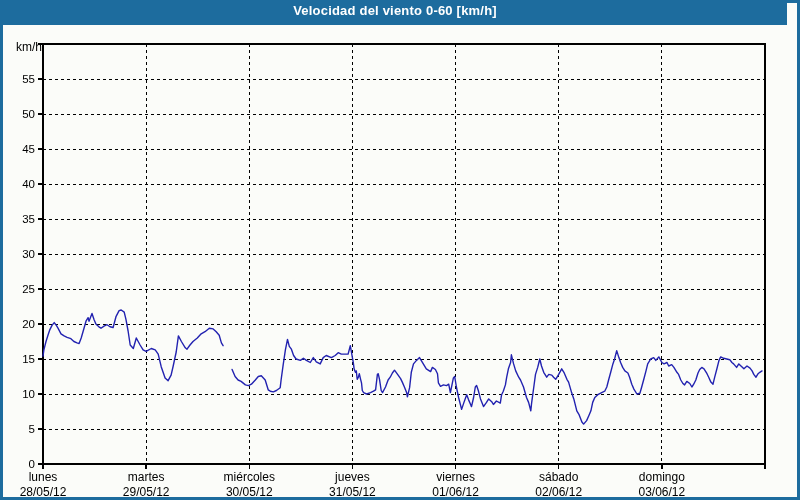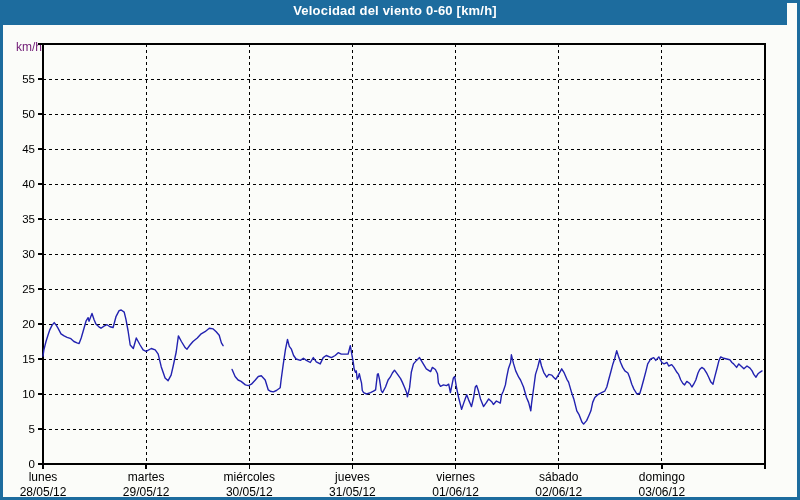--- a/index.html
+++ b/index.html
@@ -8,21 +8,21 @@
     position:relative;width:800px;height:500px;box-sizing:border-box;
     border:3px solid #1d6c9e;background:#fbfcf9;overflow:hidden;
   }
   .titlebar{
     position:absolute;top:0;left:0;right:10px;height:22px;
     background:#1d6c9e;color:#ffffff;
     display:flex;justify-content:center;
     font-size:13px;font-weight:bold;letter-spacing:.2px;
   }
   .unit-label{
-    position:absolute;left:13px;top:37px;font-size:12px;color:#701a75;
+    position:absolute;left:13px;top:37px;font-size:12px;color:#000000;
   }
   svg.chart{position:absolute;left:0;top:0;width:800px;height:500px;}
 </style>
 </head>
 <body>
 
 <div class="frame" style="border-color: rgb(29, 108, 158); background: rgb(251, 252, 249);">
   <div class="titlebar" style="background: rgb(29, 108, 158); color: rgb(255, 255, 255);">
     <span>Velocidad del viento 0-60 [km/h]</span>
   </div>

